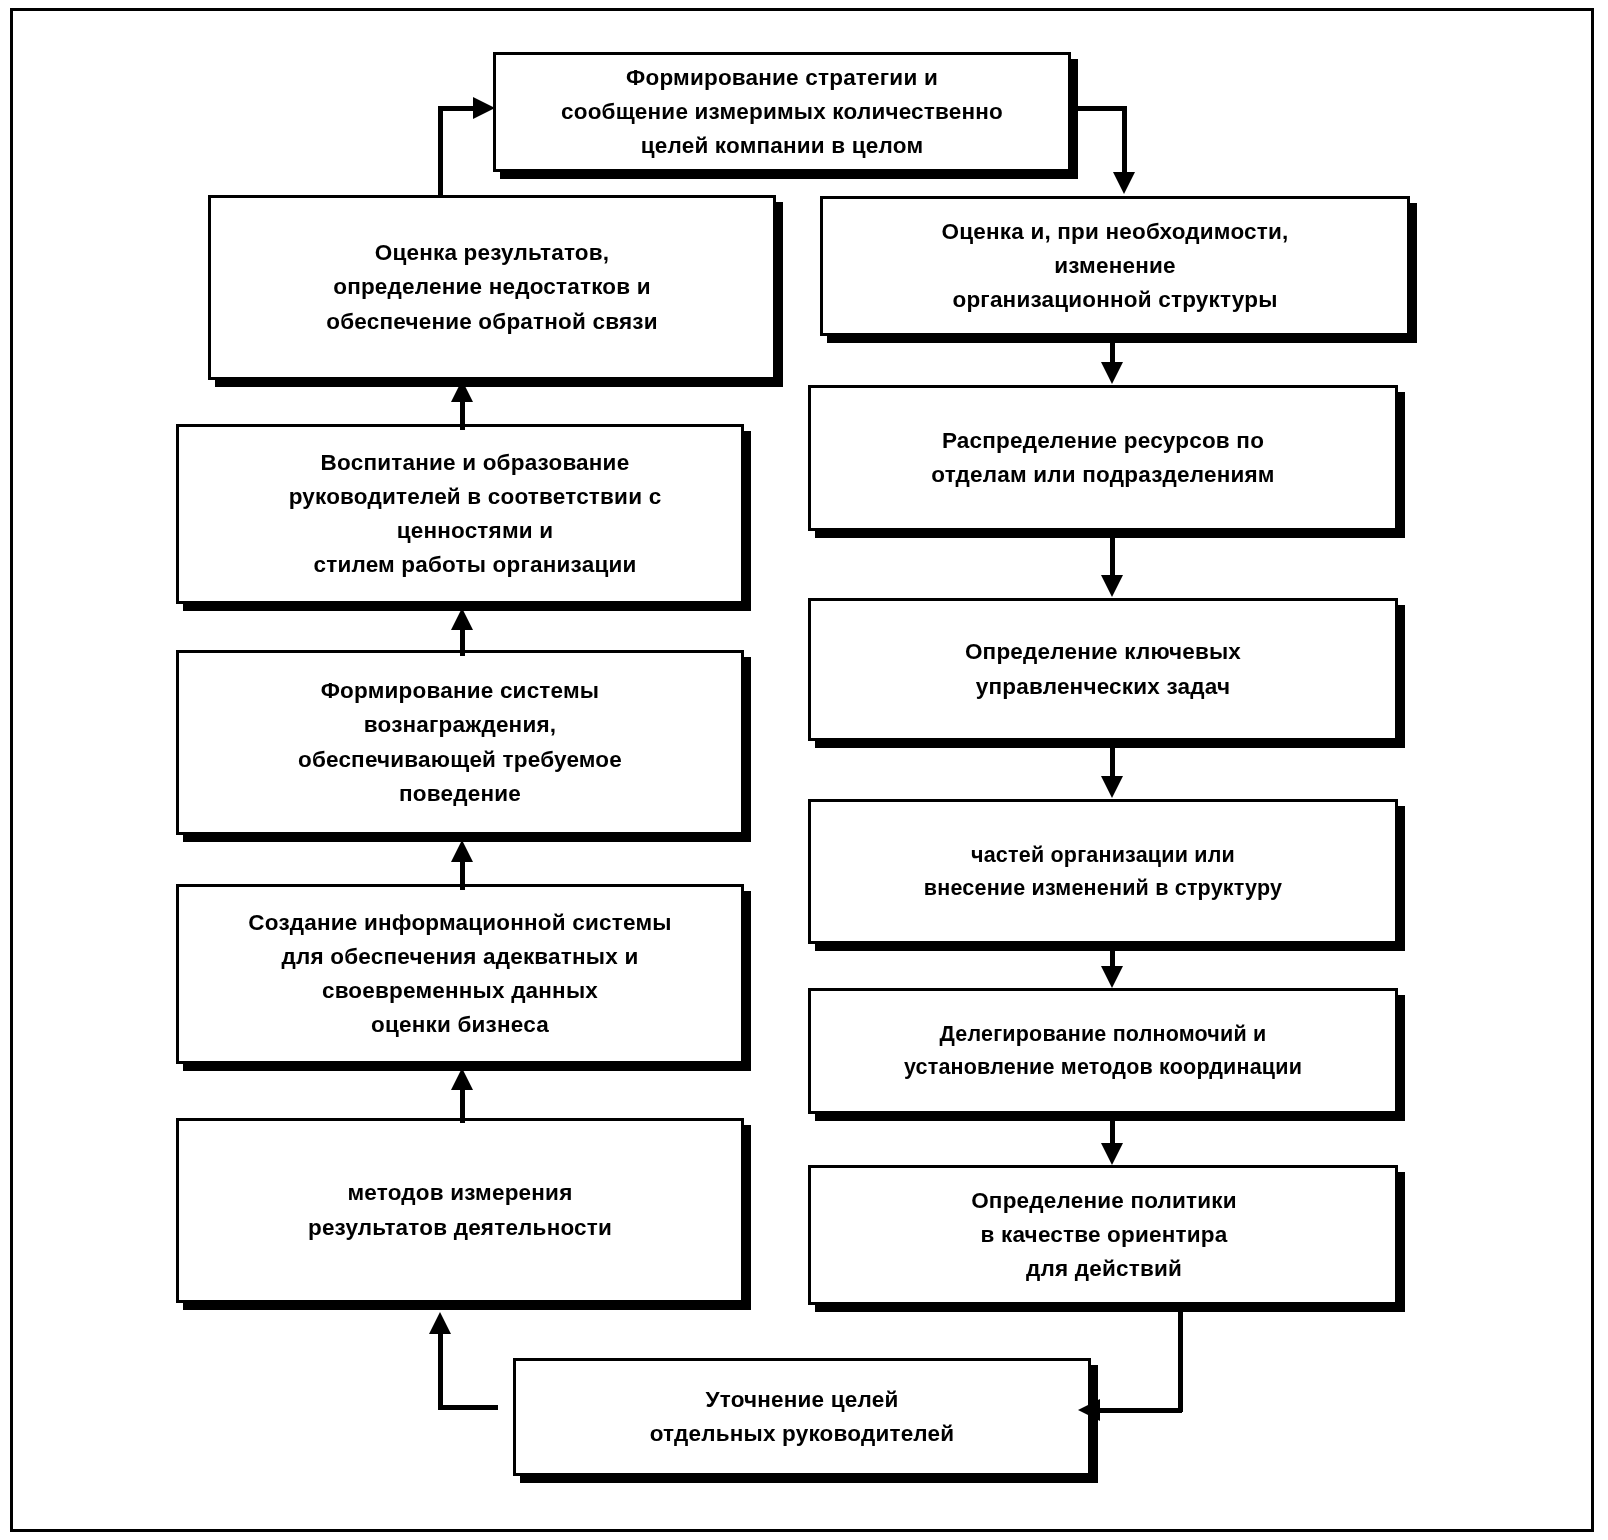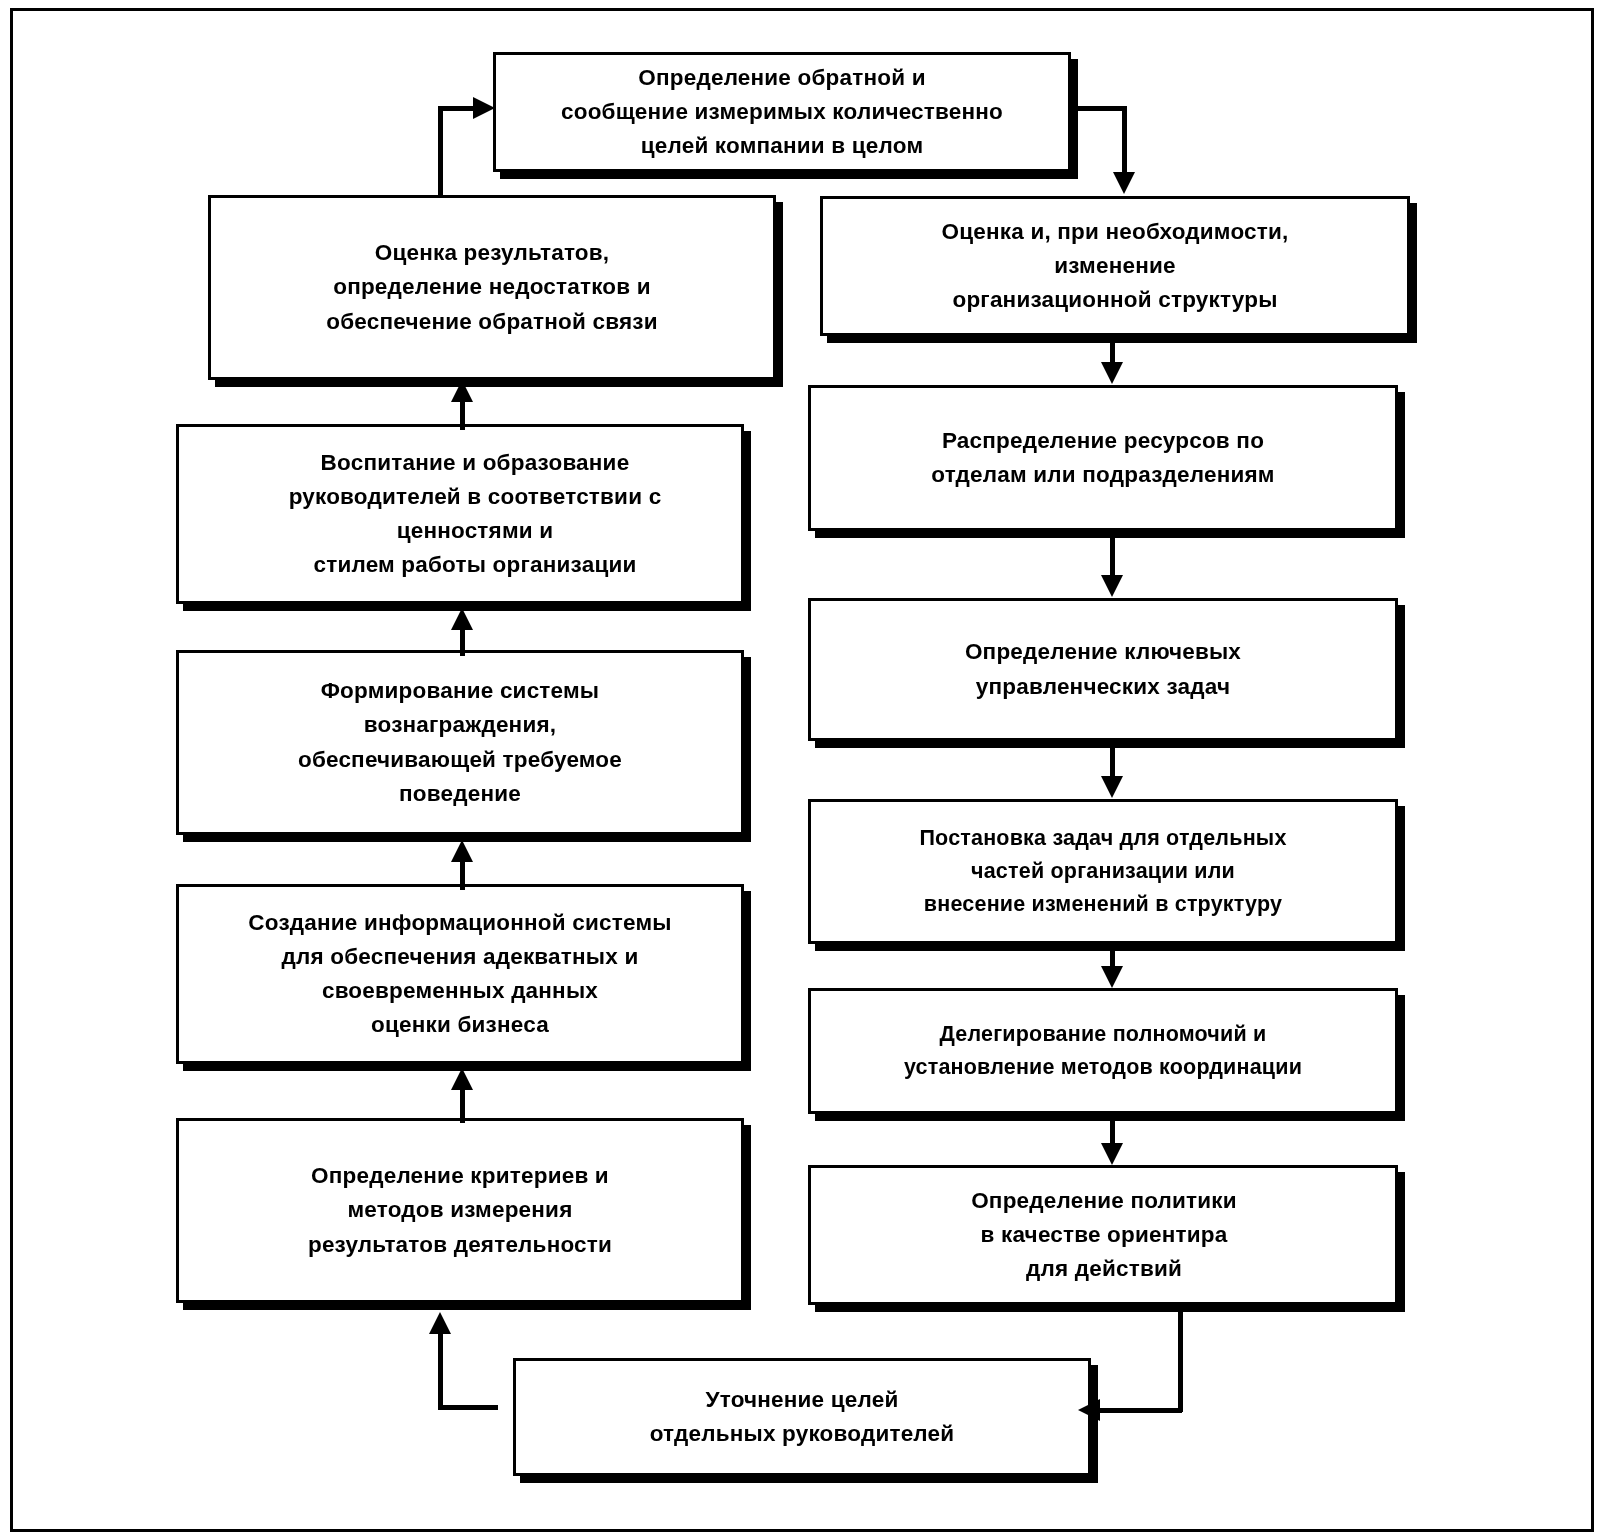--- a/index.html
+++ b/index.html
@@ -92,21 +92,21 @@
 </style>
 </head>
 <body>
 
 <div id="canvas">
 
   <div class="page-frame"></div>
 
   <div class="fbox" style="left:493px; top:52px; width:578px; height:120px;">
     <div class="txt s22">
-      <span>Определение обратной и</span>
+      <span>Формирование стратегии и</span>
       <span>сообщение измеримых количественно</span>
       <span>целей компании в целом</span>
     </div>
   </div>
 
   <div class="fbox" style="left:176px; top:195px; width:568px; height:185px;margin-left:32px;">
     <div class="txt s22">
       <span>Оценка результатов,</span>
       <span>определение недостатков и</span>
       <span>обеспечение обратной связи</span>
@@ -135,21 +135,20 @@
     <div class="txt s22">
       <span>Создание информационной системы</span>
       <span>для обеспечения адекватных и</span>
       <span>своевременных данных</span>
       <span>оценки бизнеса</span>
     </div>
   </div>
 
   <div class="fbox" style="left:176px; top:1118px; width:568px; height:185px;">
     <div class="txt s22">
-      <span>Определение критериев и</span>
       <span>методов измерения</span>
       <span>результатов деятельности</span>
     </div>
   </div>
 
   <div class="fbox" style="left:808px; top:196px; width:590px; height:140px;margin-left:12px;">
     <div class="txt s22">
       <span>Оценка и, при необходимости,</span>
       <span>изменение</span>
       <span>организационной структуры</span>
@@ -165,21 +164,20 @@
 
   <div class="fbox" style="left:808px; top:598px; width:590px; height:143px;">
     <div class="txt s22">
       <span>Определение ключевых</span>
       <span>управленческих задач</span>
     </div>
   </div>
 
   <div class="fbox" style="left:808px; top:799px; width:590px; height:145px;">
     <div class="txt s21">
-      <span>Постановка задач для отдельных</span>
       <span>частей организации или</span>
       <span>внесение изменений в структуру</span>
     </div>
   </div>
 
   <div class="fbox" style="left:808px; top:988px; width:590px; height:126px;">
     <div class="txt s21">
       <span>Делегирование полномочий и</span>
       <span>установление методов координации</span>
     </div>

